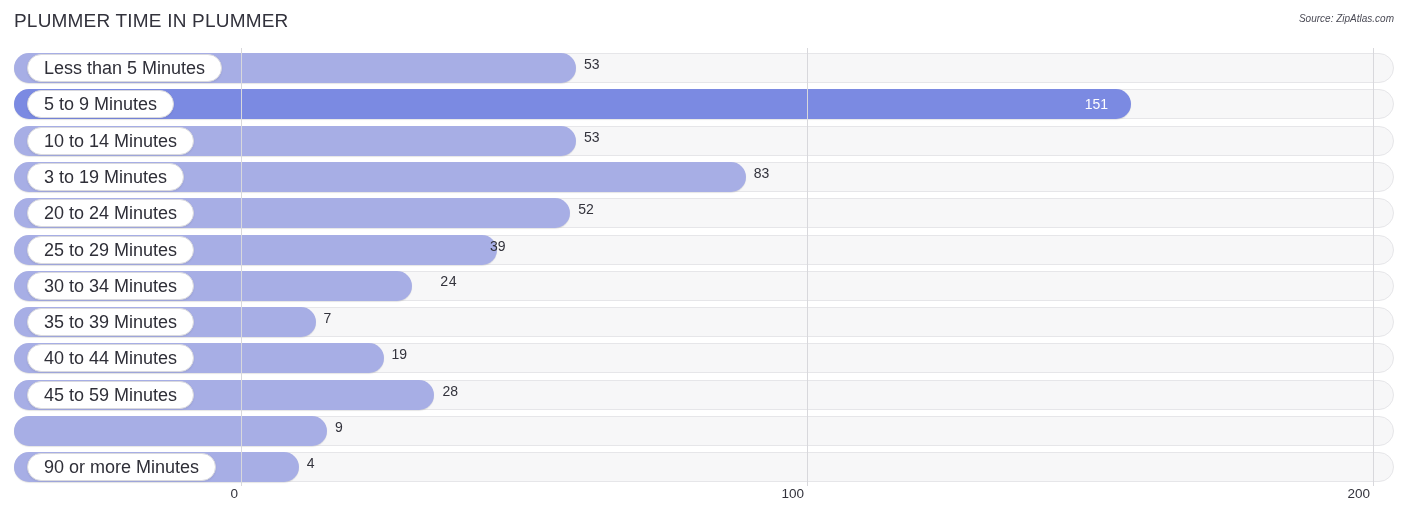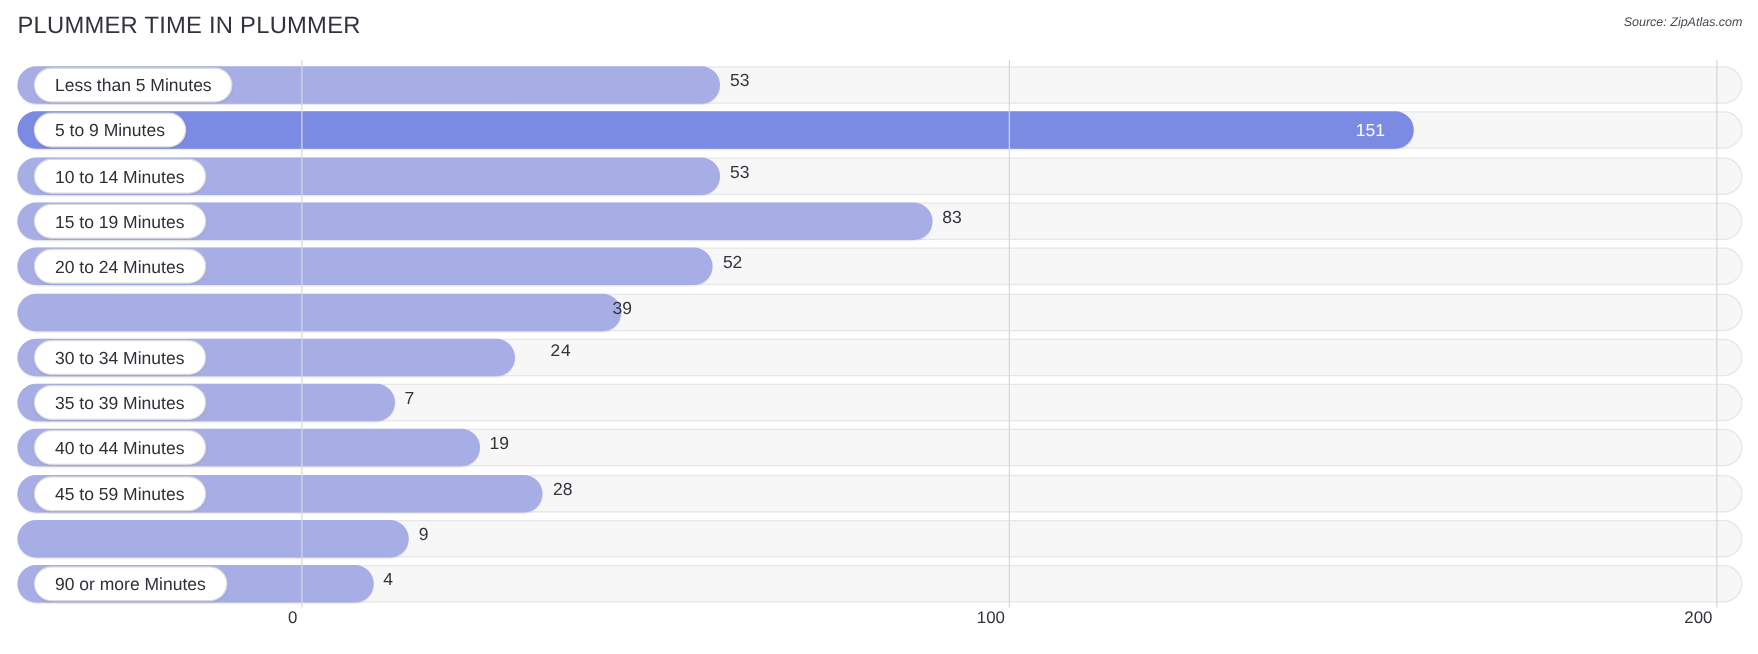--- a/index.html
+++ b/index.html
@@ -116,21 +116,21 @@
     border-radius: 14px;
     display: flex;
     align-items: center;
     padding: 0 16px;
     box-sizing: border-box;
     white-space: nowrap;
     z-index: 4;
     box-shadow: 0 1px 2px rgba(0,0,0,0.07);
   }
   .pill-text {
-    font-size: 14px;
+    font-size: 18px;
     color: #2f2f38;
     line-height: 1;
   }
 
   
   .value-out {
     position: absolute;
     top: 0;
     height: 22px;
     display: flex;
@@ -206,35 +206,38 @@
         <div class="bar" style="width: 561.98px;"></div>
         <div class="pill">
           <span class="pill-text">10 to 14 Minutes</span>
         </div>
         <div class="value-out" style="left: 569.98px;">53</div>
       </div>
       <div class="row" style="top: 113.9px;">
         <div class="track"></div>
         <div class="bar" style="width: 731.78px;"></div>
         <div class="pill">
-          <span class="pill-text">15 to 19 Minutes</span>
+          <span class="pill-text">3 to 19 Minutes</span>
         </div>
         <div class="value-out" style="left: 739.78px;">83</div>
       </div>
       <div class="row" style="top: 150.2px;">
         <div class="track"></div>
         <div class="bar" style="width: 556.32px;"></div>
         <div class="pill">
           <span class="pill-text">20 to 24 Minutes</span>
         </div>
         <div class="value-out" style="left: 564.32px;">52</div>
       </div>
       <div class="row" style="top: 186.5px;">
         <div class="track"></div>
         <div class="bar" style="width: 482.74px;"></div>
+        <div class="pill">
+          <span class="pill-text">25 to 29 Minutes</span>
+        </div>
         <div class="value-out" style="left: 476px;">39</div>
       </div>
       <div class="row" style="top: 222.8px;">
         <div class="track"></div>
         <div class="bar" style="width: 397.84px;"></div>
         <div class="pill">
           <span class="pill-text">30 to 34 Minutes</span>
         </div>
         <div class="value-out" style="left: 426px; font-family: Liberation Mono, monospace;">24</div>
       </div>

